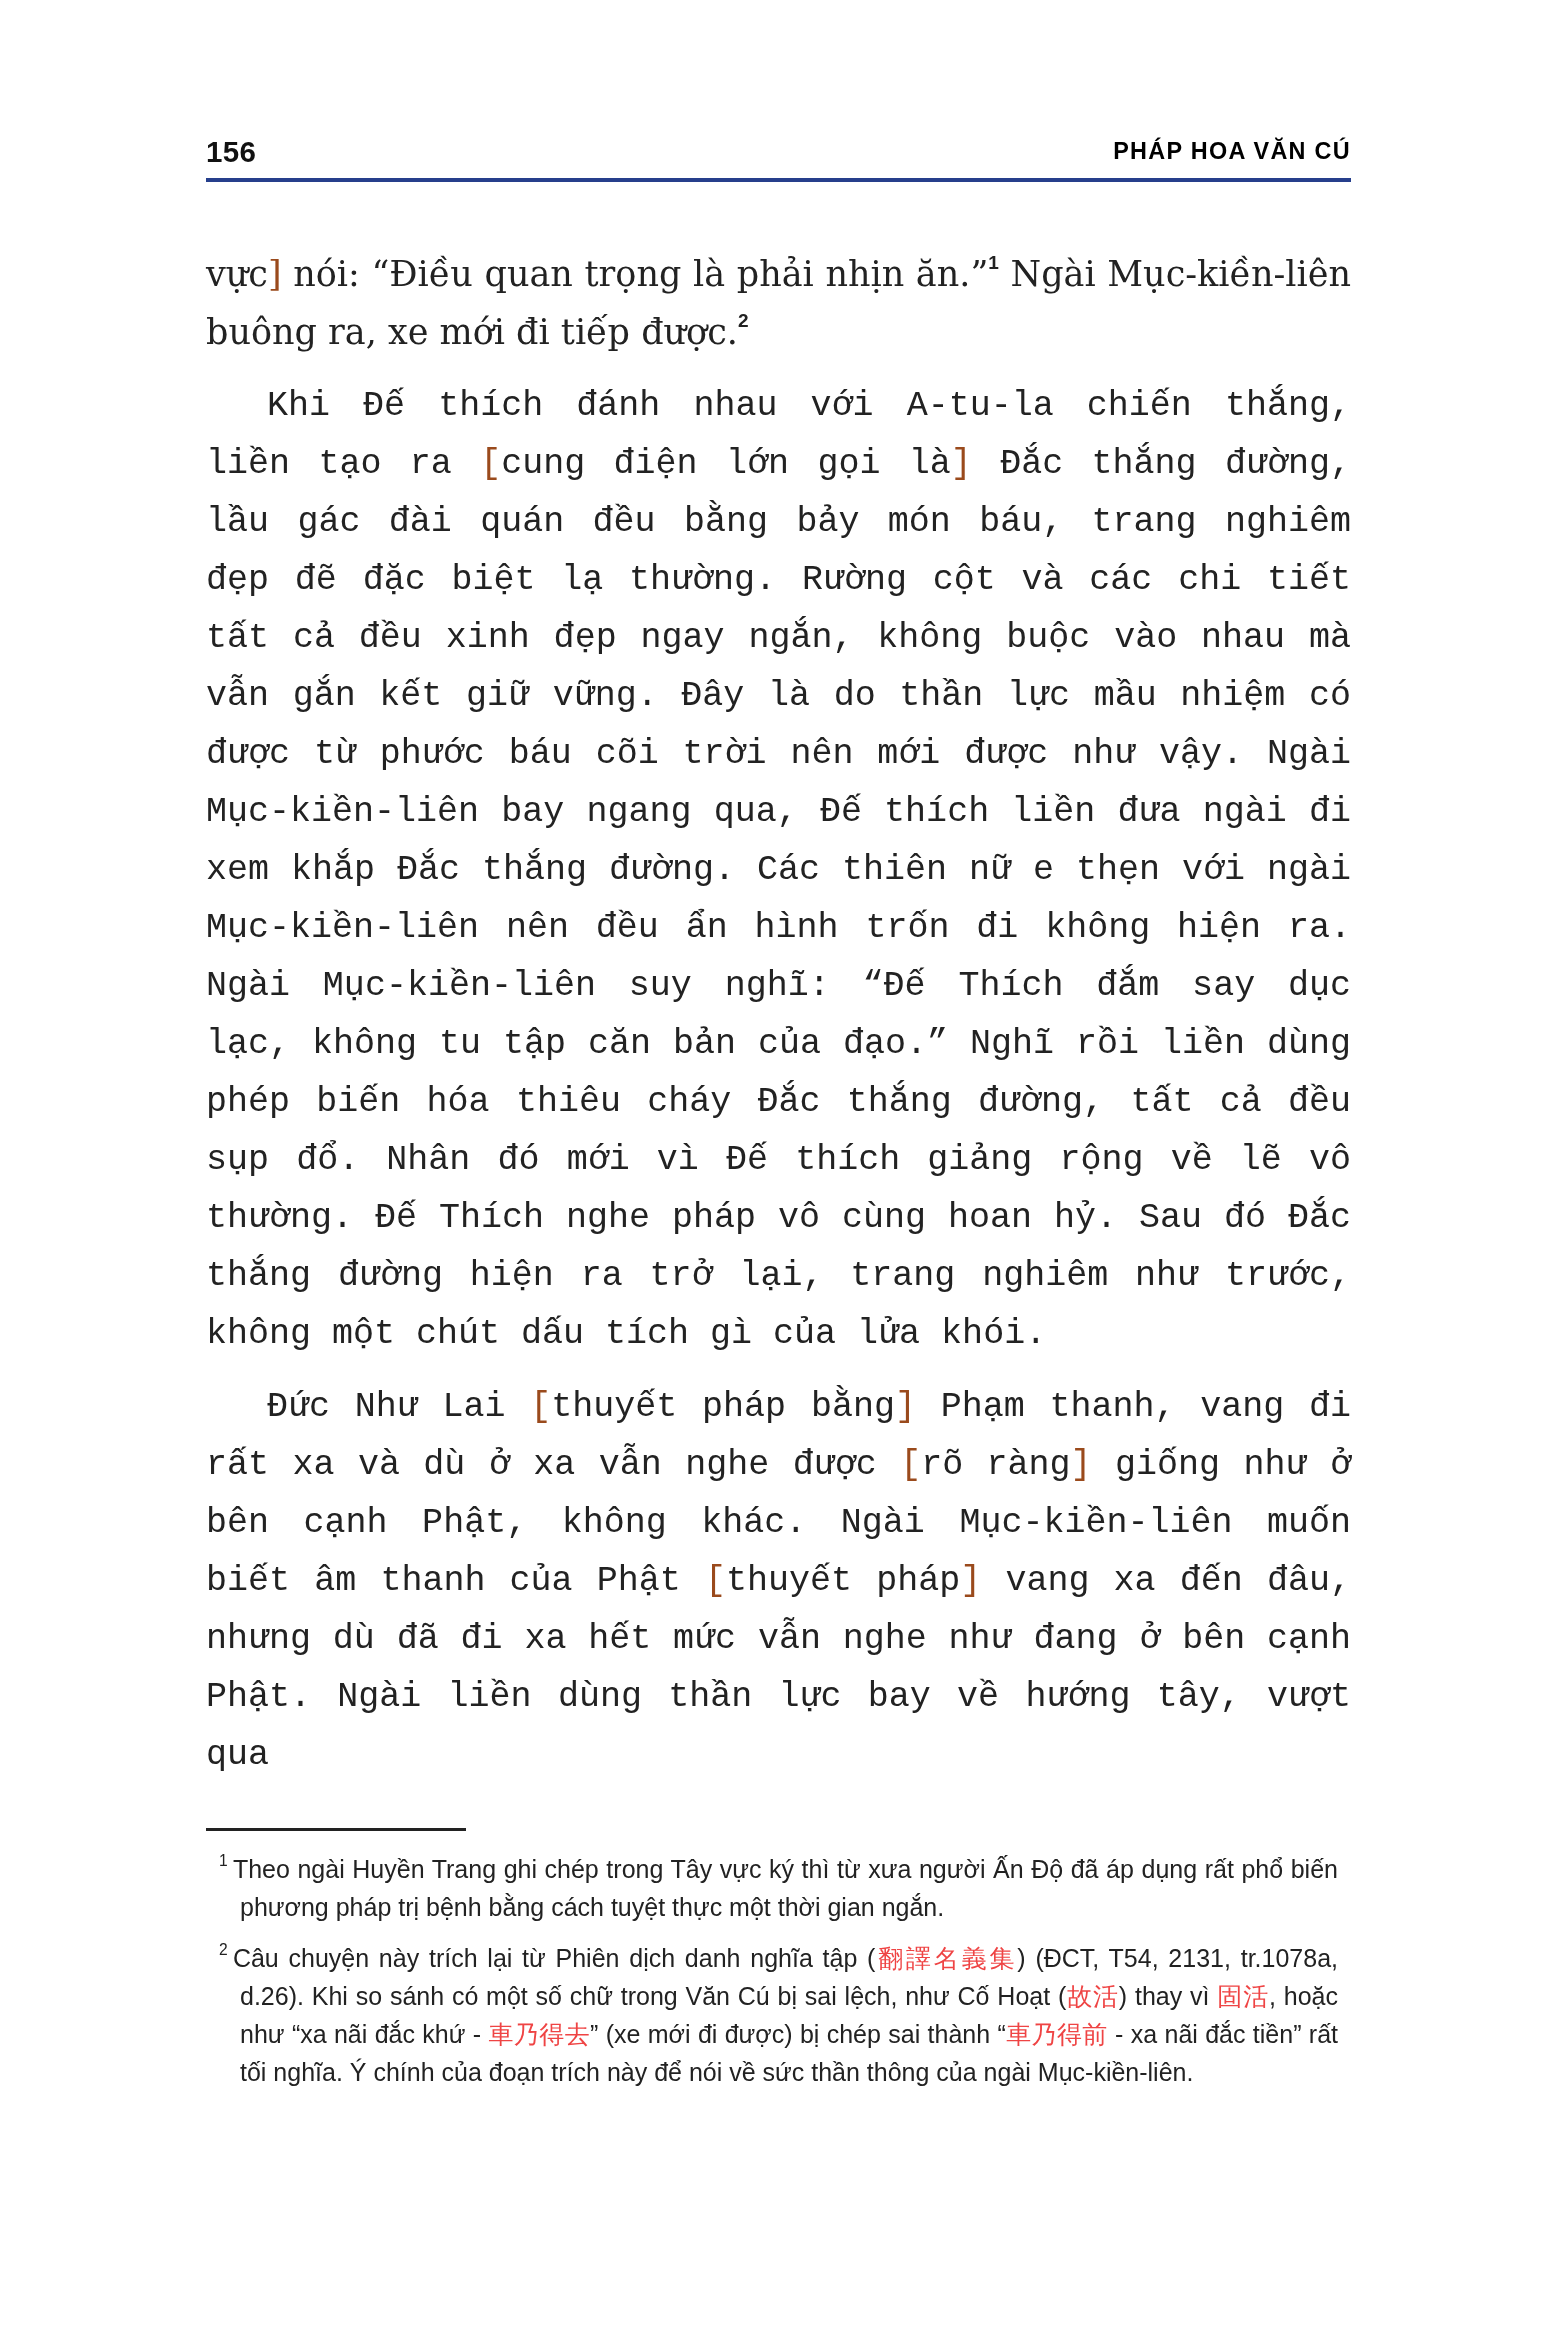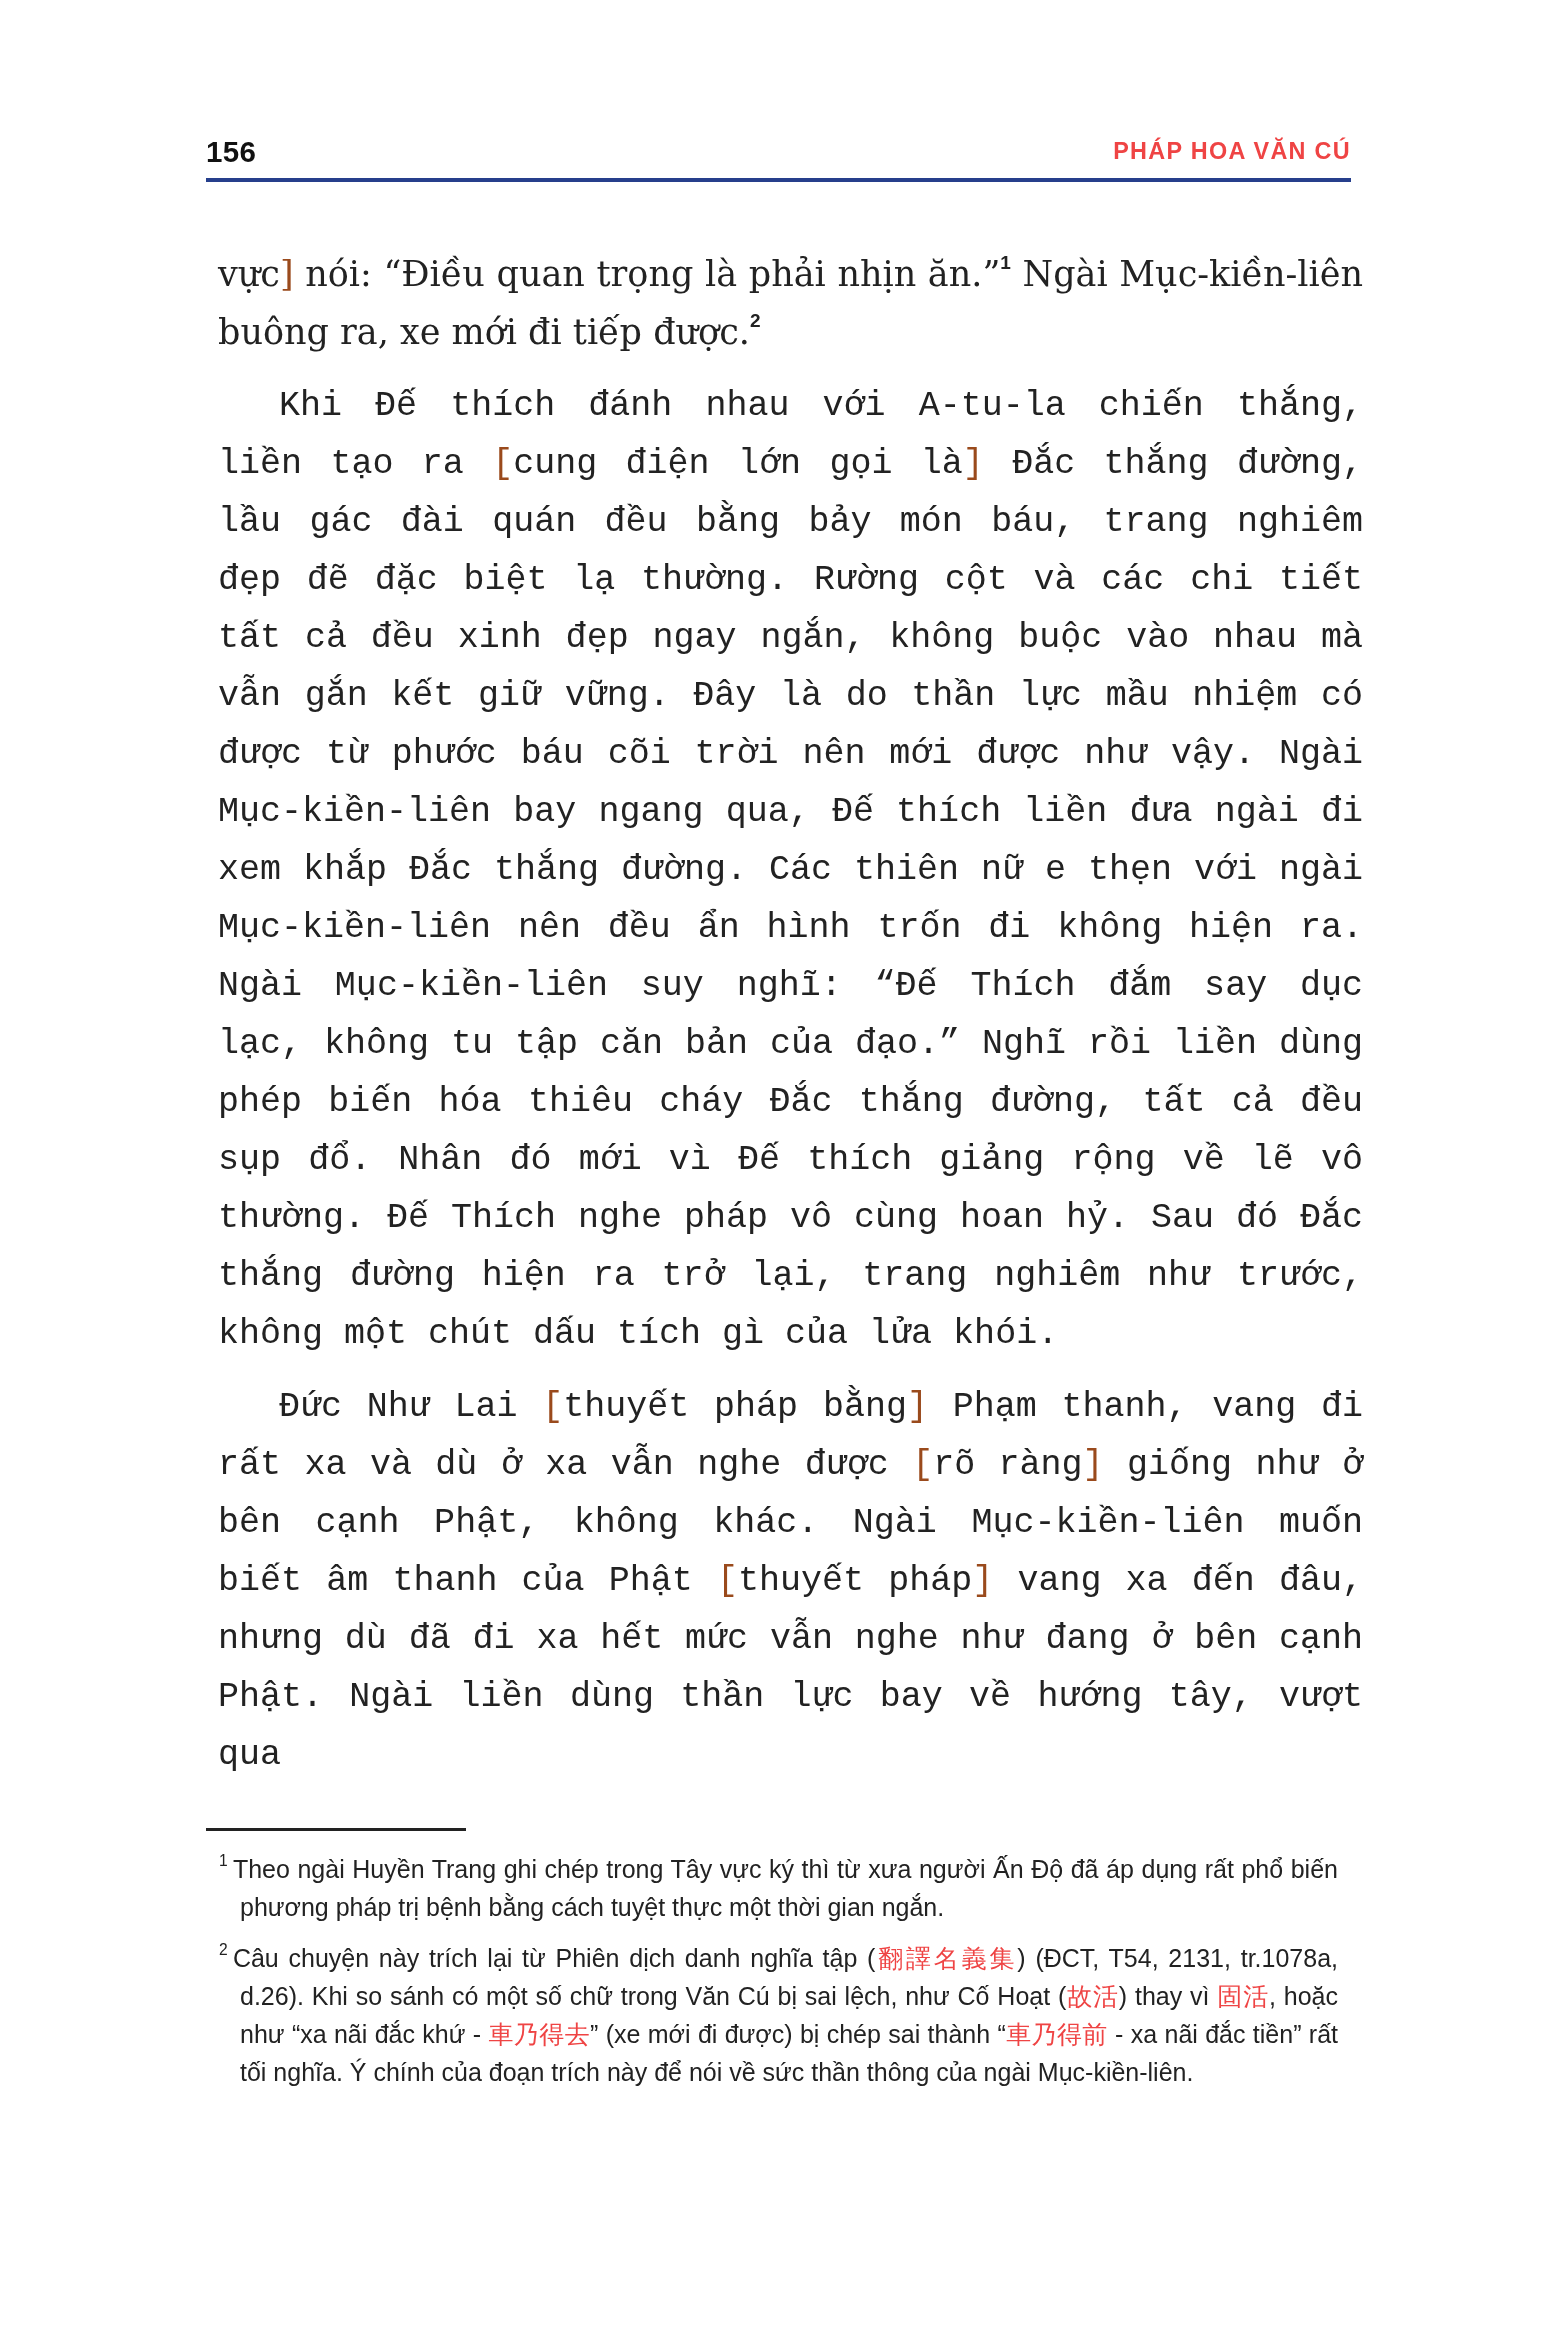--- a/index.html
+++ b/index.html
@@ -1,23 +1,23 @@
 <!DOCTYPE html>
 <html style="font-size:14px"><head>
 <meta charset="utf-8">
 <style>
   html, body { margin: 0; padding: 0; background: #ffffff; }
   body { width: 1561px; height: 2342px; position: relative; overflow: hidden; }
   .page { position: absolute; left: 206px; top: 0; width: 1145px; }
   .header { position: absolute; left: 0; top: 128px; width: 1145px; height: 61px; }
   .page-number { position: absolute; left: 0; top: 7px; font-family: "Liberation Sans", sans-serif; font-weight: bold; font-size: 29.5px; color: #111; letter-spacing: 0.4px; }
-  .running-title { position: absolute; right: 0; top: 10.4px; font-family: "Liberation Sans", sans-serif; font-weight: bold; font-size: 23.4px; color: #ef4444; letter-spacing: 1.3px; }
+  .running-title { position: absolute; right: 0; top: 10.4px; font-family: "Liberation Sans", sans-serif; font-weight: bold; font-size: 23.4px; color: #000000; letter-spacing: 1.3px; }
   .header-rule { position: absolute; left: 0; top: 50px; width: 1145px; height: 4.3px; background: #263f8c; }
 
-  .body-text { position: absolute; left: 0; top: 245px; width: 1145px; font-family: "DejaVu Serif", "Liberation Serif", serif; font-size: 35px; line-height: 58px; color: #222; text-align: justify; margin-left: 12px; }
+  .body-text { position: absolute; left: 0; top: 245px; width: 1145px; font-family: "DejaVu Serif", "Liberation Serif", serif; font-size: 35px; line-height: 58px; color: #222; text-align: justify; }
   .body-text p { margin: 0 0 15.6px 0; }
   .body-text p.indent { text-indent: 61px; font-family: Liberation Mono, monospace; }
   .bracket { color: #9a4a1c; }
   sup.fn-ref { font-size: 19px; line-height: 0; vertical-align: 0.9em; font-family: "Liberation Sans", sans-serif; font-weight: bold; }
 
   .footnote-rule { position: absolute; left: 0; top: 1828px; width: 260px; height: 2.6px; background: #222; }
   .footnotes { position: absolute; left: 0; top: 1837px; width: 1145px; font-family: "Liberation Sans", sans-serif; font-size: 25px; line-height: 38px; color: #222; text-align: justify; }
   .footnote { padding-left: 21px; text-indent: -21px; margin: 13px; }
   .footnote .fn-num { font-size: 15.6px; vertical-align: 0.8em; line-height: 0; margin-right: 5.2px; }
   .cjk { color: #ef4444; }

